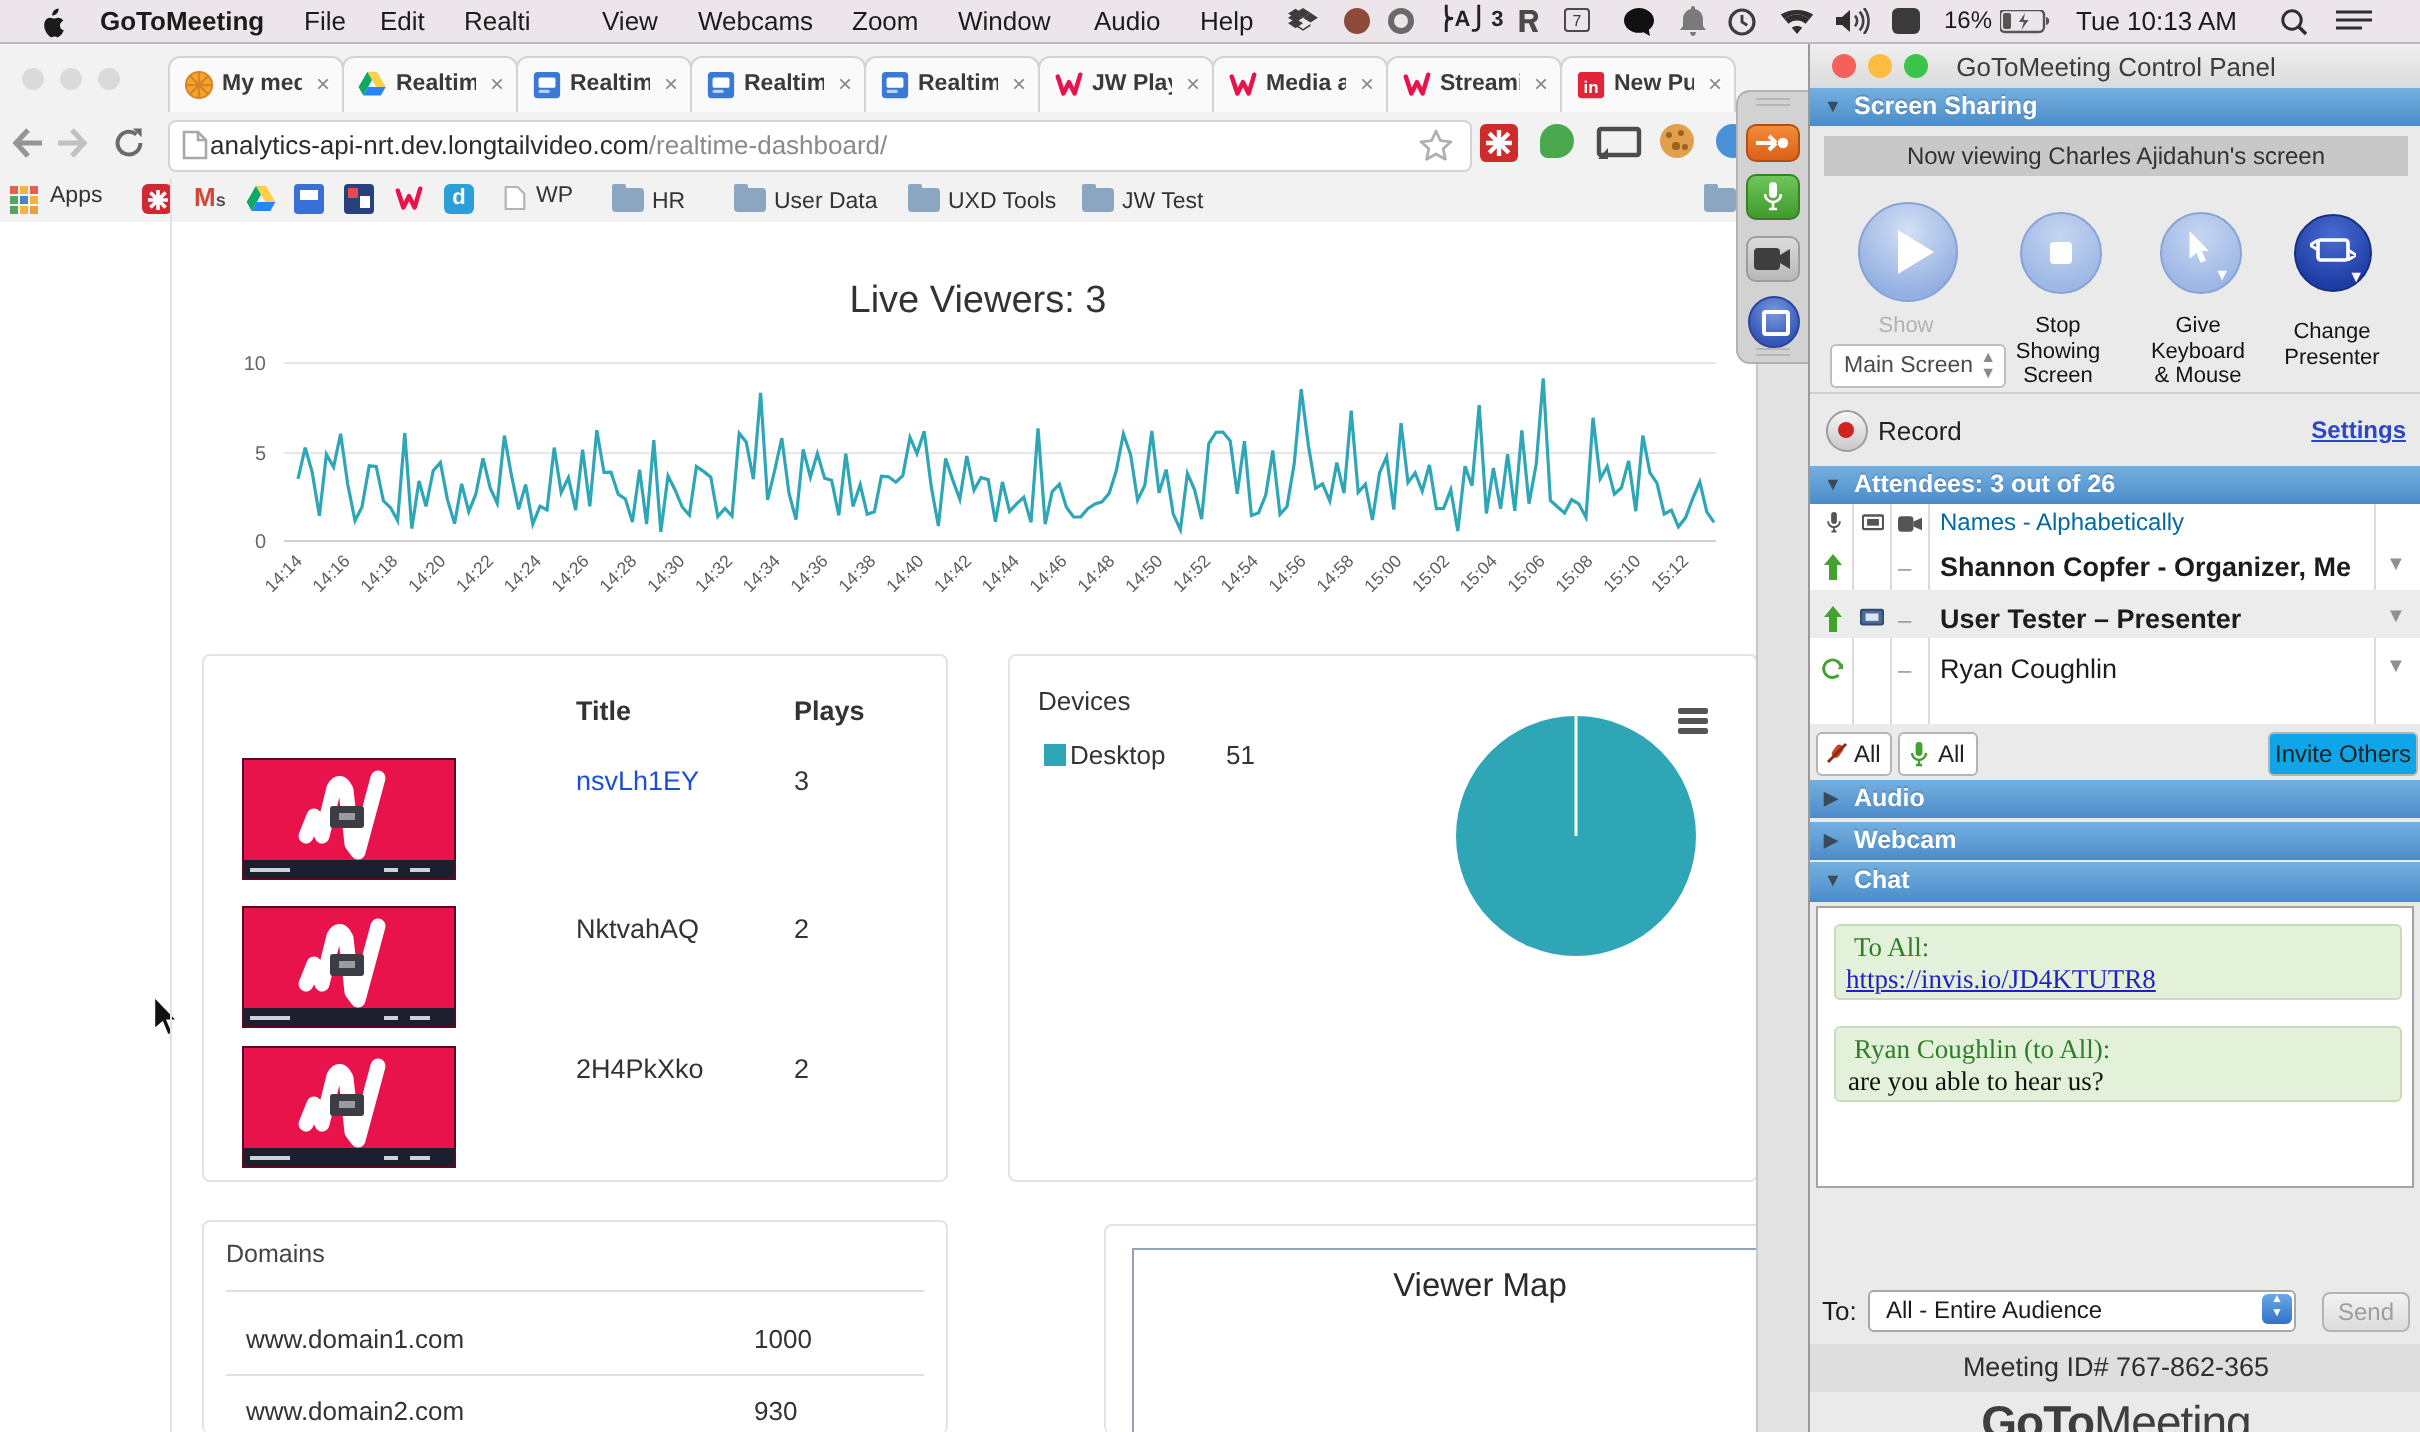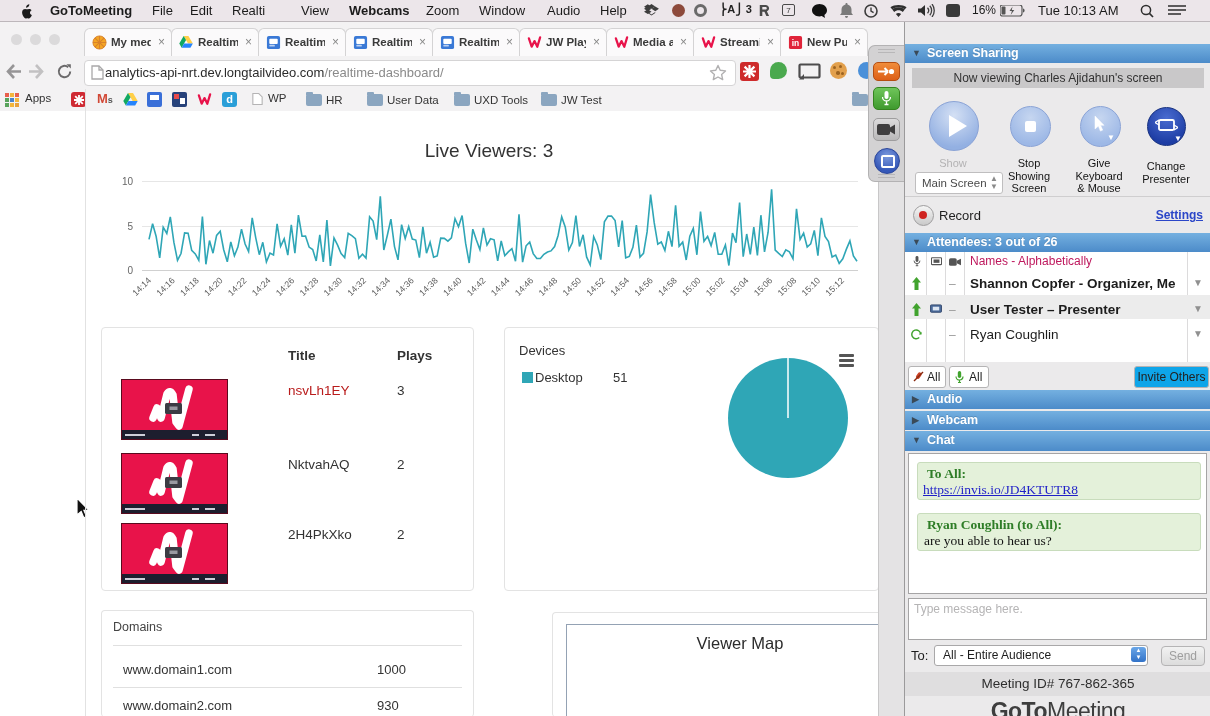--- a/index.html
+++ b/index.html
@@ -47,33 +47,33 @@
   .bluehdr{position:absolute;left:0;width:100%;height:19px;background:linear-gradient(#74b0e0,#4c8bc9);
     color:#fff;font-weight:bold;font-size:12.5px;line-height:19px;}
   .bluehdr .tri{position:absolute;left:7px;top:0;color:#3a4a58;font-size:9px;}
   .bluehdr .lbl{position:absolute;left:22px;top:0;text-shadow:0 -1px 0 rgba(0,0,0,.15);}
   .circbtn{position:absolute;border-radius:50%;}
   .btnlbl{position:absolute;font-size:11px;line-height:12.5px;text-align:center;color:#141414;}
   .vline{position:absolute;width:1px;background:#dcdbdc;}
   .chev{position:absolute;color:#909090;font-size:10px;}
   .gbub{position:absolute;left:8px;width:282px;background:#e4f1da;border:1px solid #c8dcbc;border-radius:3px;
     font-family:"Liberation Serif",serif;font-size:13.5px;}
-  .gbub .who{color:#2e7d27;font-weight:bold;}
+  .gbub .who{color:#2e7d27;font-weight:normal;}
 </style></head>
 <body>
 <div id="menubar" class="abs">
   <svg class="abs" style="left:20px;top:3px" width="14" height="16" viewBox="0 0 14 16">
     <path fill="#1b1b1b" d="M9.3 1.2c.1.9-.3 1.8-.8 2.4-.6.7-1.5 1.2-2.4 1.1-.1-.9.4-1.8.9-2.4C7.6 1.6 8.6 1.2 9.3 1.2zM11.9 12.1c-.4 1-.9 1.9-1.7 2.7-.5.5-1.1 1-1.9.7-.7-.3-1.3-.3-2 0-.8.3-1.4-.1-1.9-.7C2.7 13 1.6 10.2 2.3 8.1c.4-1.3 1.5-2.2 2.8-2.2.7 0 1.3.4 1.9.4.6 0 1.2-.4 2.1-.4 1 0 1.9.5 2.5 1.3-1.1.7-1.7 1.6-1.6 2.9C10.1 11.2 10.9 11.8 11.9 12.1z"></path>
   </svg>
   <div class="mi" style="left:50px;font-weight:bold;">GoToMeeting</div>
   <div class="mi" style="left:152px;">File</div>
   <div class="mi" style="left:190px;">Edit</div>
   <div class="mi" style="left:232px;">Realti</div>
   <div class="mi" style="left:301px;">View</div>
-  <div class="mi" style="left:349px;font-weight:bold;">Webcams</div>
+  <div class="mi" style="left:349px;">Webcams</div>
   <div class="mi" style="left:426px;">Zoom</div>
   <div class="mi" style="left:479px;">Window</div>
   <div class="mi" style="left:547px;">Audio</div>
   <div class="mi" style="left:600px;">Help</div>
   <svg class="abs" style="left:644px;top:4px" width="15" height="14" viewBox="0 0 16 15">
     <path fill="#3d3d3d" d="M8 0 4 2.6 8 5.2 4 7.8 0 5.2 4 2.6 0 0 4-2.6z" transform="translate(0,3)"></path>
     <path fill="#3d3d3d" d="M0 0 4 2.6 8 0 12 2.6 8 5.2 4 2.6z"></path>
     <path fill="#3d3d3d" d="M8 5.2 12 2.6 16 5.2 12 7.8z"></path>
       <path fill="#3d3d3d" d="M0 5.2 4 2.6 8 5.2 4 7.8z"></path>
     <path fill="#3d3d3d" d="M4 8.6 8 11.2 12 8.6 12 9.6 8 12.2 4 9.6z"></path>
@@ -332,21 +332,21 @@
           <text x="773.0" y="112" transform="rotate(-45 773.0 112)">15:06</text>
           <text x="796.9" y="112" transform="rotate(-45 796.9 112)">15:08</text>
           <text x="820.8" y="112" transform="rotate(-45 820.8 112)">15:10</text>
           <text x="844.7" y="112" transform="rotate(-45 844.7 112)">15:12</text>
         </g>
     </svg>
 
     <div class="panel" style="left:101px;top:216px;width:371px;height:262px;">
       <div class="abs" style="left:186px;top:20px;font-size:13.5px;font-weight:bold;color:#333;">Title</div>
       <div class="abs" style="left:295px;top:20px;font-size:13.5px;font-weight:bold;color:#333;">Plays</div>
-      <div class="abs" style="left:186px;top:55px;font-size:13.5px;color:#b91c1c;">nsvLh1EY</div>
+      <div class="abs" style="left:186px;top:55px;font-size:13.5px;color:#1d4ed8;">nsvLh1EY</div>
       <div class="abs" style="left:295px;top:55px;font-size:13.5px;color:#333;">3</div>
       <div class="abs" style="left:186px;top:129px;font-size:13.5px;color:#333;">NktvahAQ</div>
       <div class="abs" style="left:295px;top:129px;font-size:13.5px;color:#333;">2</div>
       <div class="abs" style="left:186px;top:199px;font-size:13.5px;color:#333;">2H4PkXko</div>
       <div class="abs" style="left:295px;top:199px;font-size:13.5px;color:#333;">2</div>
       <div class="thumb" style="left:19px;top:51px;">
           <svg style="position:absolute;left:0;top:0" width="103" height="57" viewBox="0 0 103 57">
         <path d="M31 38 35 28 39 38 45 14 Q48 9 51 15 L54 42 57 46 67 9" fill="none" stroke="#fff" stroke-width="7.5" stroke-linecap="round" stroke-linejoin="round"></path>
         <rect x="43" y="23" width="17" height="11" rx="1.5" fill="#3c3c44"></rect>
             <rect x="47.5" y="26.5" width="8" height="3.5" fill="#9a9aa2"></rect>
@@ -448,20 +448,26 @@
         <path d="M13 3.5 18 0.5v10L13 7.5z" fill="#3f3e3f"></path>
       </svg>
     </div>
   <div class="abs" style="left:5px;top:102px;width:24px;height:24px;border-radius:50%;background:radial-gradient(circle at 50% 30%,#7c9ade,#3558b8 70%);border:1px solid #2a459a;">
     <div style="position:absolute;left:6px;top:6px;width:10px;height:9px;border:2px solid #fff;border-radius:2px;"></div>
     </div>
   <div class="abs" style="left:9px;top:128px;width:17px;height:1px;background:#b8b7b8;"></div>
   <div class="abs" style="left:9px;top:131px;width:17px;height:1px;background:#b8b7b8;"></div>
 </div>
 <div id="gtm" class="abs">
+  <div id="gtmtitle">
+    <div class="tl" style="left:11px;background:#f4605a;"></div>
+    <div class="tl" style="left:29px;background:#fcbc40;"></div>
+    <div class="tl" style="left:47px;background:#3ac44b;"></div>
+    <div class="abs" style="left:0;top:4px;width:100%;text-align:center;font-size:13px;color:#3c3c3c;">GoToMeeting Control Panel</div>
+  </div>
   <div class="bluehdr" style="top:22px;height:19px;">
       <span class="tri">▼</span>
       <span class="lbl">Screen Sharing</span>
     </div>
 
   <div class="abs" style="left:7px;top:46px;width:292px;height:20px;background:#c9c8c9;text-align:center;font-size:12px;color:#323232;line-height:20px;">Now viewing Charles Ajidahun's screen</div>
   <div class="circbtn" style="left:24px;top:79px;width:48px;height:48px;background:radial-gradient(circle at 50% 28%,#d4e0f4,#93b0e2 75%);border:1px solid #8aa3d6;">
     <svg style="position:absolute;left:17px;top:12px" width="22" height="24" viewBox="0 0 22 24">
         <path d="M2 1 20 12 2 23z" fill="#fff"></path>
       </svg>
@@ -512,21 +518,21 @@
         <path d="M1 5.5a3.5 3.5 0 0 0 7 0M4.5 9v2.5M3 11.5h3" stroke="#555" stroke-width="1.1" fill="none"></path>
       </svg>
     <svg class="abs" style="left:26px;top:5px" width="11" height="10" viewBox="0 0 13 11">
         <rect x="0.5" y="0.5" width="12" height="8" rx="1" fill="none" stroke="#555" stroke-width="1.4"></rect>
         <rect x="3" y="2.5" width="7" height="4" fill="#555"></rect>
       </svg>
     <svg class="abs" style="left:44px;top:6px" width="12" height="8" viewBox="0 0 14 9">
         <rect x="0" y="0" width="9" height="9" rx="2" fill="#555"></rect>
         <path d="M9 3 14 0.8v7.4L9 6z" fill="#555"></path>
       </svg>
-    <div class="abs" style="left:65px;top:2px;font-size:12px;color:#be185d;">Names - Alphabetically</div>
+    <div class="abs" style="left:65px;top:2px;font-size:12px;color:#0369a1;">Names - Alphabetically</div>
     <div class="abs" style="left:0;top:43px;width:306px;height:24px;background:#ececec;"></div>
     <svg class="abs" style="left:6px;top:25px" width="11" height="13" viewBox="0 0 11 13">
         <path d="M5.5 0 10 5.5H7.5V13h-4V5.5H1z" fill="#41a32e"></path>
       </svg>
     <div class="abs" style="left:44px;top:25px;color:#9a9a9a;font-size:12px;">–</div>
     <div class="abs" style="left:65px;top:24px;font-size:13.5px;color:#1c1c1c;font-weight:bold;">Shannon Copfer - Organizer, Me</div>
     <div class="chev" style="left:288px;top:25px;">▼</div>
     <svg class="abs" style="left:6px;top:51px" width="11" height="13" viewBox="0 0 11 13">
         <path d="M5.5 0 10 5.5H7.5V13h-4V5.5H1z" fill="#41a32e"></path>
       </svg>
@@ -577,23 +583,20 @@
   <div class="abs" style="left:3px;top:431px;width:297px;height:139px;background:#fff;border:1px solid #a5a4a5;">
     <div class="gbub" style="top:8px;height:36px;">
       <div class="abs" style="left:9px;top:3px;"><span class="who">To All:</span></div>
       <div class="abs" style="left:5px;top:19px;color:#1f1fc8;text-decoration:underline;">https://invis.io/JD4KTUTR8</div>
     </div>
     <div class="gbub" style="top:59px;height:36px;">
       <div class="abs" style="left:9px;top:3px;"><span class="who">Ryan Coughlin (to All):</span></div>
       <div class="abs" style="left:6px;top:19px;color:#111;">are you able to hear us?</div>
     </div>
   </div>
-  <div class="abs" style="left:3px;top:576px;width:297px;height:40px;background:#fff;border:1px solid #a5a4a5;">
-    <div class="abs" style="left:5px;top:3px;font-size:12px;color:#b5b4b5;">Type message here.</div>
-  </div>
   <div class="abs" style="left:6px;top:626px;font-size:13px;color:#1c1c1c;">To:</div>
   <div class="abs" style="left:29px;top:623px;width:212px;height:19px;background:#fff;border:1px solid #a9a8a9;border-radius:3px;">
     <div class="abs" style="left:8px;top:2px;font-size:12px;color:#1c1c1c;">All - Entire Audience</div>
     <div class="abs" style="right:1px;top:1px;width:15px;height:15px;background:linear-gradient(#6aa7e8,#3272c8);border-radius:3px;">
       <div style="position:absolute;left:0;top:0;width:100%;text-align:center;font-size:6px;color:#fff;line-height:7px;">▲<br>▼</div>
       </div>
   </div>
   <div class="abs" style="left:256px;top:624px;width:42px;height:18px;background:linear-gradient(#f2f2f2,#dcdcdc);border:1px solid #b5b4b5;border-radius:4px;text-align:center;font-size:12px;color:#9e9e9e;line-height:18px;">Send</div>
   <div class="abs" style="left:0;top:650px;width:306px;height:24px;background:#dfdedf;text-align:center;font-size:13.5px;color:#2e2e2e;line-height:24px;">Meeting ID# 767-862-365</div>
   <div class="abs" style="left:0;top:676px;width:306px;text-align:center;color:#3e3e3e;font-size:23px;letter-spacing:-0.5px;"><span style="font-weight:bold;">GoTo</span>Meeting</div>

